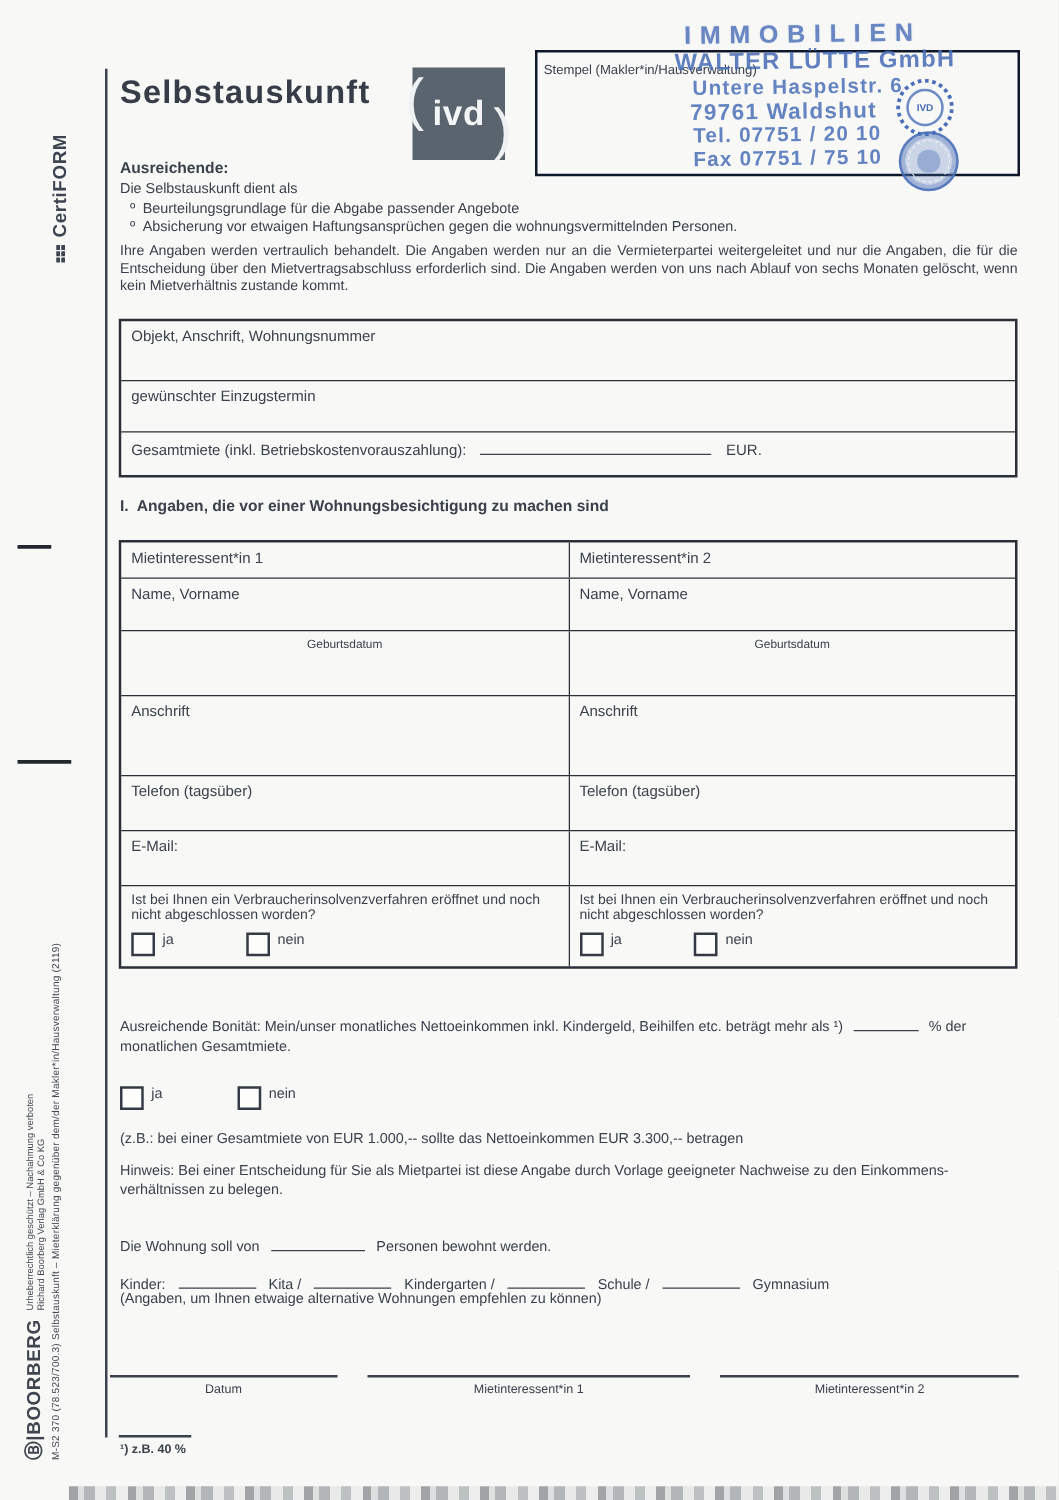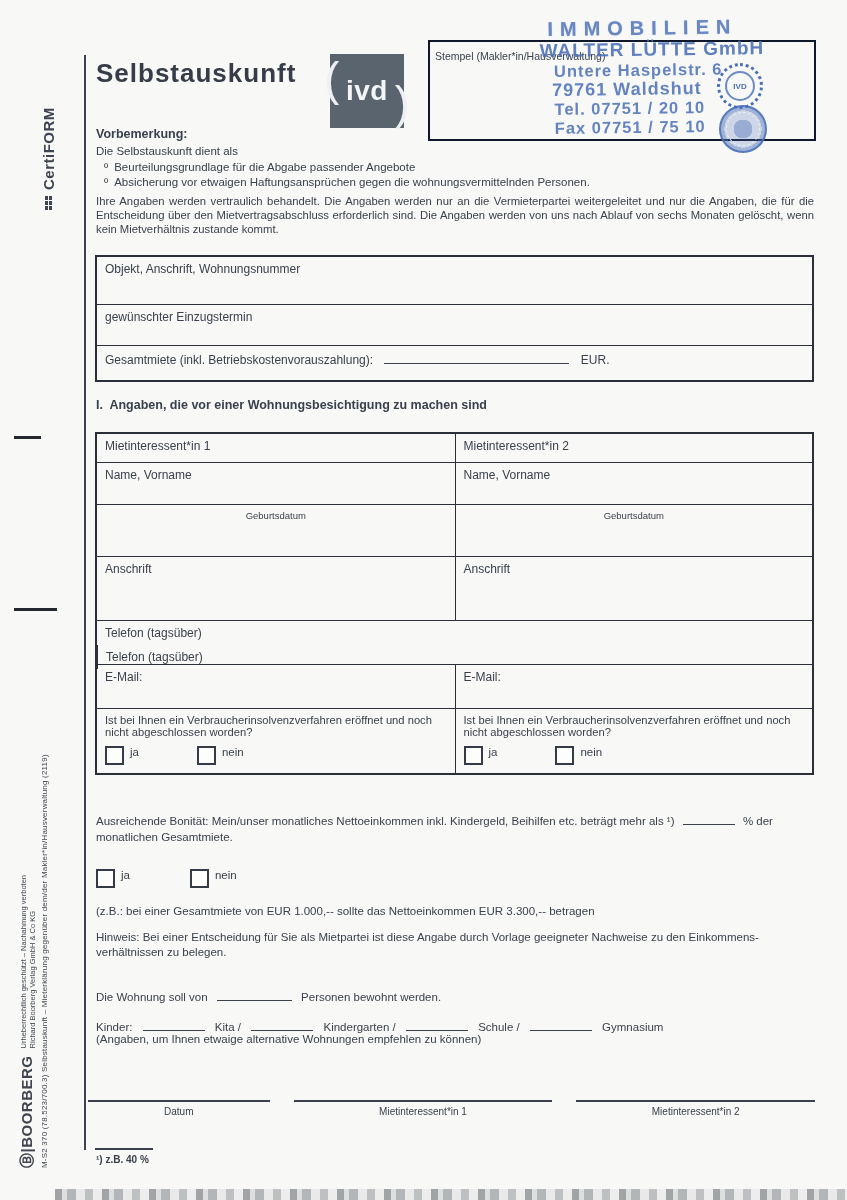--- a/index.html
+++ b/index.html
@@ -71,21 +71,21 @@
 
   
   .sec1-h{position:absolute;left:96px;top:398px;font-size:12.5px;font-weight:700;white-space:pre-wrap;}
   .mtable{position:absolute;left:95px;top:432px;width:715px;border:2px solid #2b3038;}
   .trow{display:flex;box-sizing:border-box;}
   .trow+.trow{border-top:1.5px solid #2b3038;}
   .tcell{box-sizing:border-box;flex:0 0 50%;padding:5px 8px;font-size:12px;}
   .tcell+.tcell{border-left:1.5px solid #2b3038;}
   .r-head{height:28px;font-weight:400;}
   .r-name{height:42px;} .r-birth{height:52px;} .r-addr{height:64px;}
-  .r-phone{height:44px;flex-direction:column;} .r-mail{height:44px;} .r-q{height:65px;}
+  .r-phone{height:44px;} .r-mail{height:44px;} .r-q{height:65px;}
   .small-label{font-size:9.5px;text-align:center;}
   .q-text{font-size:11.2px;line-height:12px;margin-bottom:8px;}
   .q-boxes{display:flex;gap:58px;}
 
   
   .bonitaet{position:absolute;left:96px;top:812px;width:718px;font-size:11.5px;line-height:16px;}
   .bon-cbs{position:absolute;left:96px;top:869px;display:flex;gap:60px;}
   .bon-ex{position:absolute;left:96px;top:905px;font-size:11.5px;}
   .bon-hint{position:absolute;left:96px;top:930px;font-size:11.5px;line-height:15px;}
 
@@ -162,21 +162,21 @@
     <div class="st6">Fax 07751 / 75 10</div>
   </div>
   <div class="seal seal1">
     <span class="seal1-inner">IVD</span>
   </div>
   <div class="seal seal2">
     <span class="seal2-inner"></span>
   </div>
 
   <div class="vorb">
-    <div class="vorb-h">Vorbemerkung:</div>
+    <div class="vorb-h">Ausreichende:</div>
     <div class="vorb-intro">Die Selbstauskunft dient als</div>
     <div class="vorb-li">
       <span>º</span>
       <span>Beurteilungsgrundlage für die Abgabe passender Angebote</span>
     </div>
     <div class="vorb-li">
       <span>º</span>
       <span>Absicherung vor etwaigen Haftungsansprüchen gegen die wohnungsvermittelnden Personen.</span>
     </div>
     <div class="vorb-p">Ihre Angaben werden vertraulich behandelt. Die Angaben werden nur an die Vermieterpartei weitergeleitet und nur die Angaben, die für die Entscheidung über den Mietvertragsabschluss erforderlich sind. Die Angaben werden von uns nach Ablauf von sechs Monaten gelöscht, wenn kein Mietverhältnis zustande kommt.</div>

